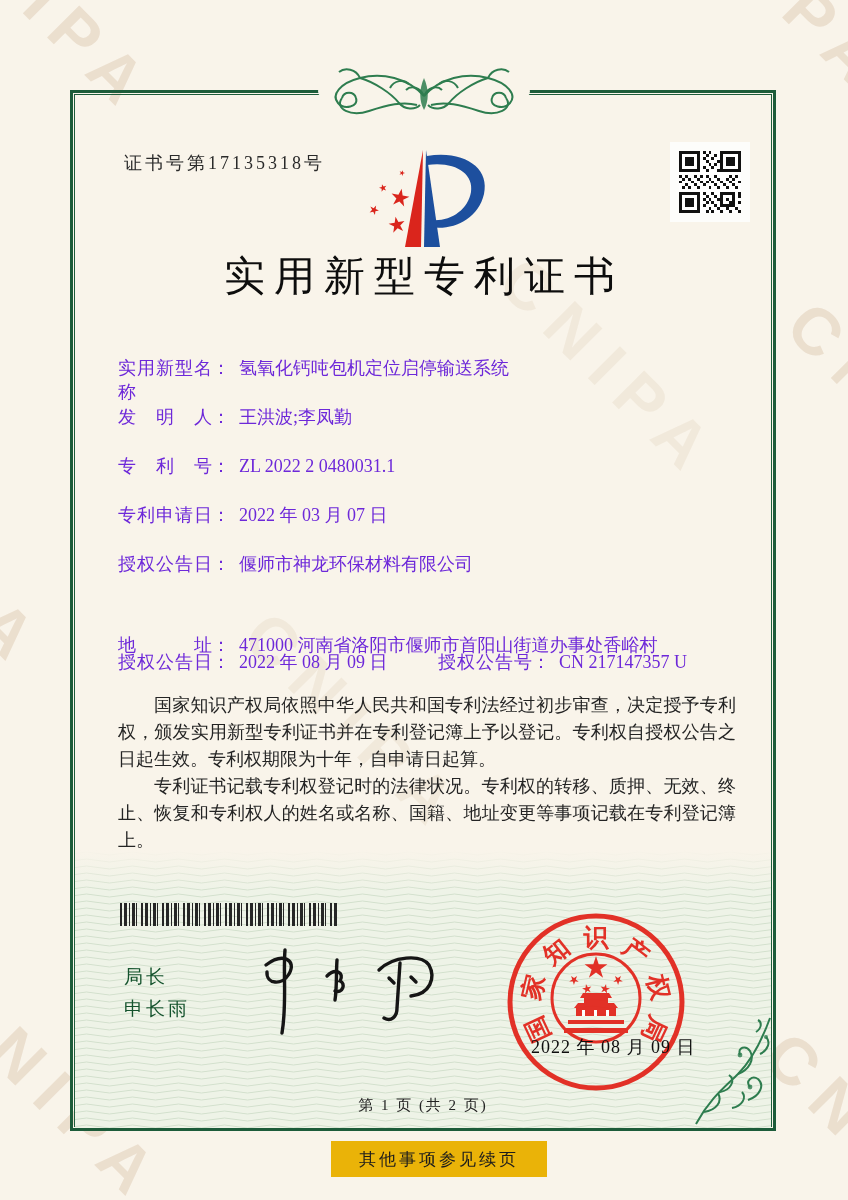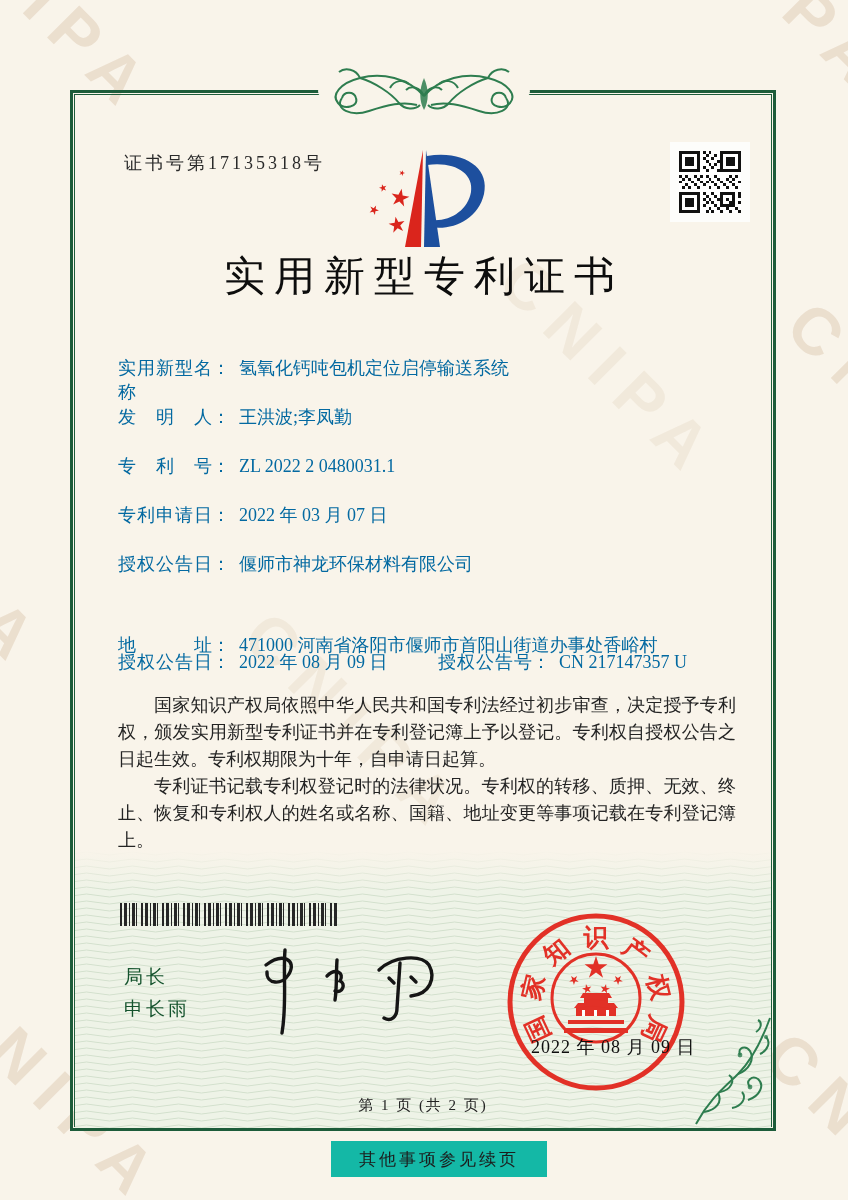--- a/index.html
+++ b/index.html
@@ -20,21 +20,21 @@
   .guilloche{position:absolute;left:75px;top:850px}
 
   .certno{position:absolute;left:124px;top:151px;font-size:18px;letter-spacing:3px;color:#2a2a2a}
   .logo{position:absolute;left:346px;top:136px}
   .qrbox{position:absolute;left:670px;top:142px;width:80px;height:80px;background:#fdfdfb;
          display:flex;align-items:center;justify-content:center}
 
   .title{position:absolute;left:0;width:848px;top:249px;text-align:center;
          font-size:41px;font-weight:normal;letter-spacing:9px;color:#0d0d0d}
 
-  .frow{position:absolute;left:118px;display:flex;align-items:baseline;font-size:18px;color:#0369a1}
+  .frow{position:absolute;left:118px;display:flex;align-items:baseline;font-size:18px;color:#6d28d9}
   .flabel{display:inline-block;width:94px;text-align:justify;text-align-last:justify}
   .fcolon{margin-right:9px}
   .r1{top:356px}.r2{top:405px}.r3{top:454px}.r4{top:503px}.r5{top:552px}.r6{top:633px}
   .r7{top:650px}.grant-right{left:438px}
 
   .paras{position:absolute;left:118px;top:692px;width:618px;font-size:18px;line-height:27px;
          text-align:justify;color:#242424}
   .paras p{text-indent:2em;margin:0}
 
   .barcode{position:absolute;left:120px;top:903px;width:219px;height:23px;
@@ -47,21 +47,21 @@
 
   .signer-title{position:absolute;left:124px;top:964px;font-size:19px;letter-spacing:3px;color:#14532d}
   .signer-name{position:absolute;left:124px;top:996px;font-size:19px;letter-spacing:3px;color:#14532d}
   .signature{position:absolute;left:233px;top:934px}
 
   .seal{position:absolute;left:502px;top:908px;opacity:.95}
   .sealdate{position:absolute;left:531px;top:1035px;font-size:18px;letter-spacing:1px;color:#0e0e0e}
 
   .pagenum{position:absolute;left:70px;top:1096px;width:706px;text-align:center;
            font-size:15px;letter-spacing:2px;color:#222}
-  .notebox{position:absolute;left:331px;top:1141px;width:216px;height:36px;background:#14b8a6;
+  .notebox{position:absolute;left:331px;top:1141px;width:216px;height:36px;background:#eab308;
            display:flex;align-items:center;justify-content:center;font-size:17px;letter-spacing:3px;color:#1c1c1c}
 
   .ornament-top{position:absolute;left:298px;top:60px}
   .ornament-corner{position:absolute;left:690px;top:1014px}
 </style>
 </head>
 <body>
 
 <div class="page">
 

